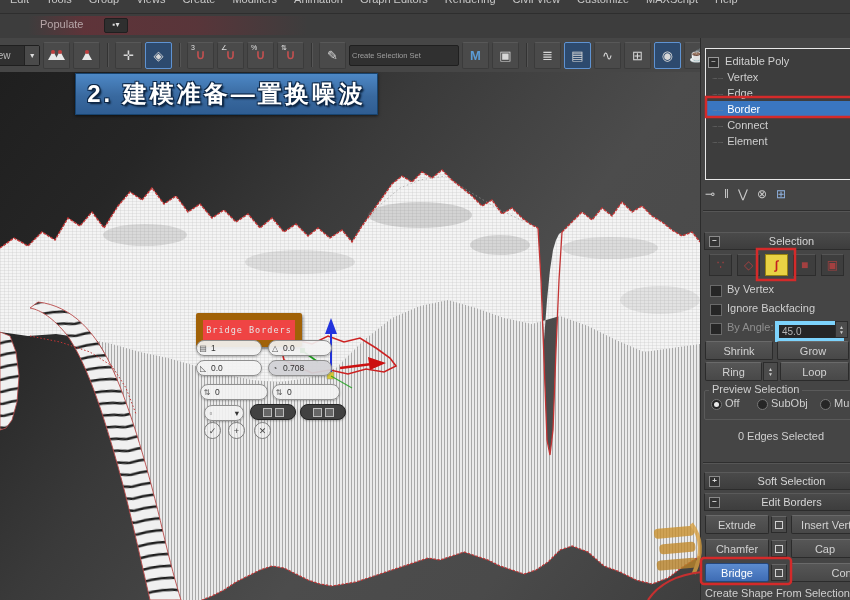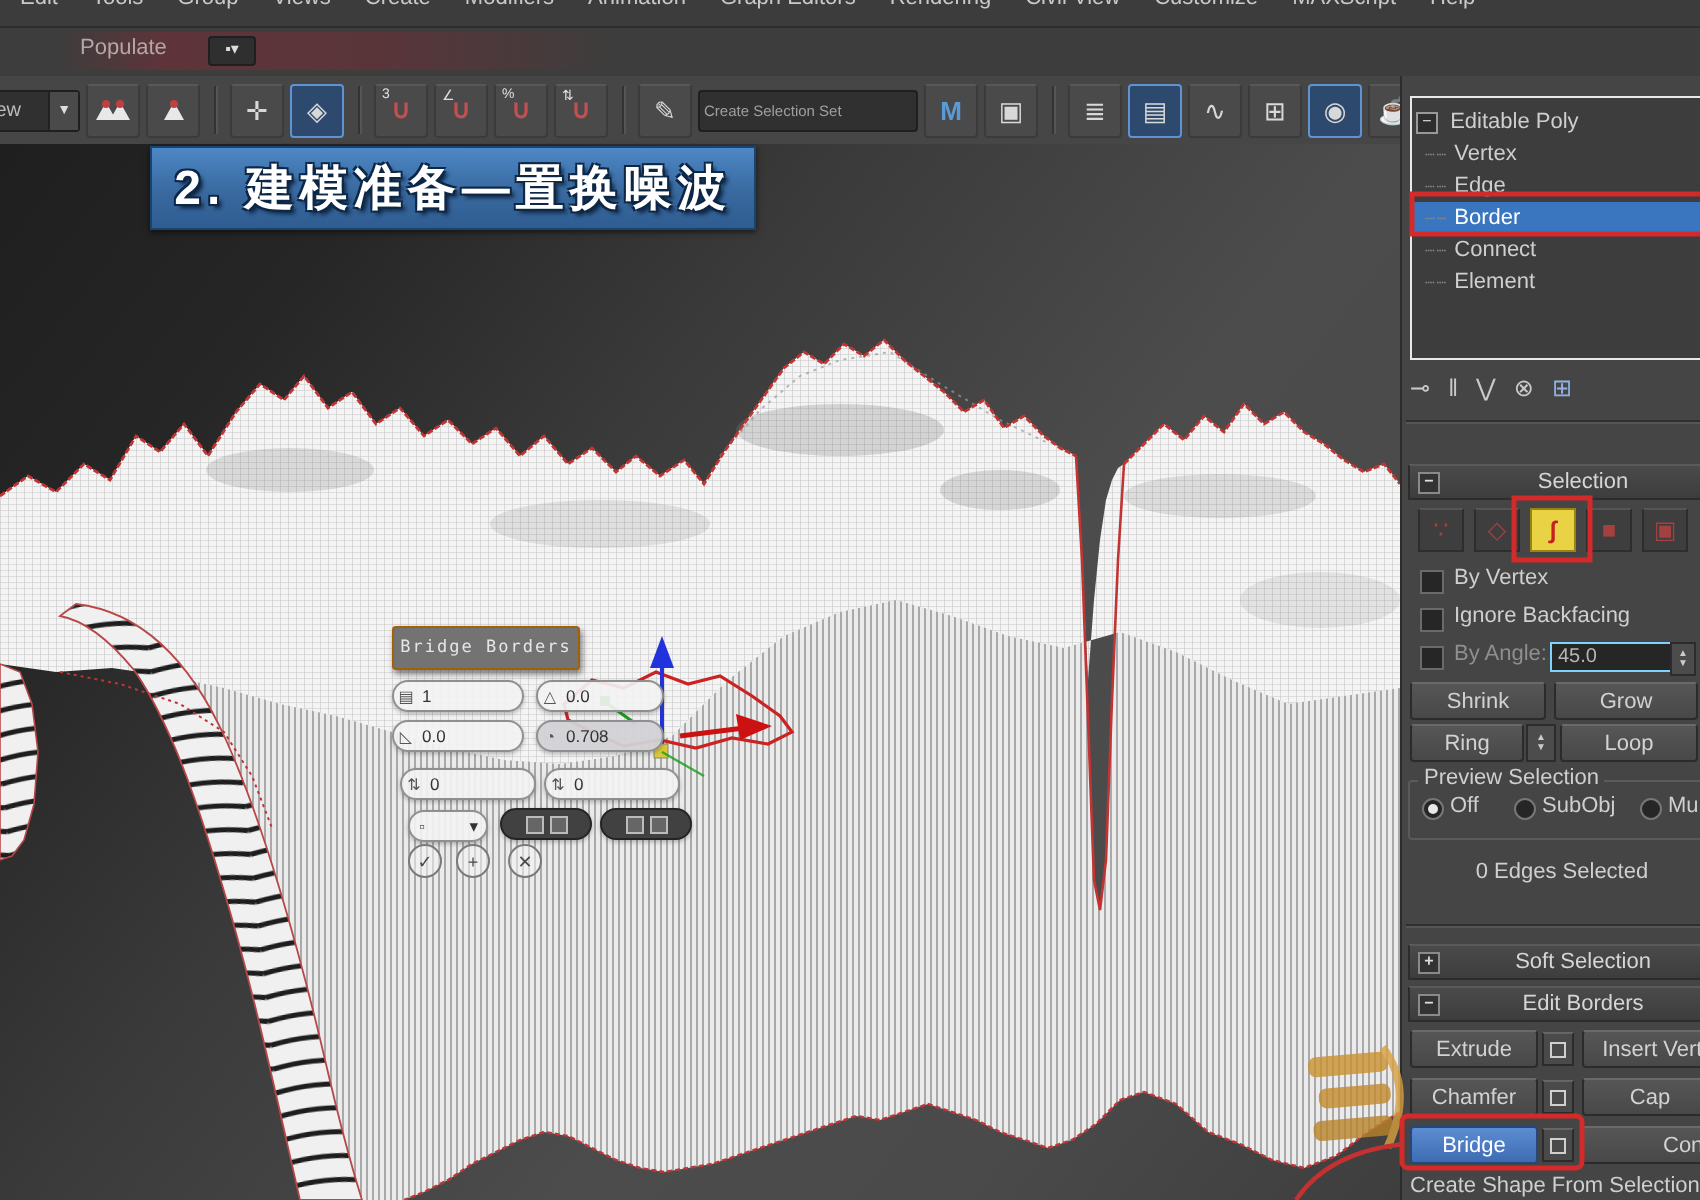--- a/index.html
+++ b/index.html
@@ -44,21 +44,21 @@
     background:linear-gradient(128deg,#1f1f1f 0%,#262626 18%,#3a3a3a 38%,#4c4c4c 62%,#4a4a4a 80%,#3e3e3e 100%);}
   #viewport svg{display:block;}
 
   
   #banner{left:75px;top:73px;width:301px;height:40px;background:linear-gradient(#4d88c6,#39699f 55%,#2f5d92);
     border:1px solid #18446f;box-shadow:0 1px 3px rgba(0,0,0,.6);display:flex;align-items:center;justify-content:center;}
   #banner span{color:#fff;font-size:24px;font-weight:bold;letter-spacing:3px;
     text-shadow:1px 1px 0 #0d2747,-1px 1px 0 #0d2747,1px -1px 0 #0d2747,-1px -1px 0 #0d2747,2px 2px 2px #0a1e36;}
 
   
-  #caddy-tip{left:196px;top:313px;width:92px;height:20px;background:#737373;border:1px solid #a16207;border-radius:2px;
+  #caddy-tip{left:196px;top:313px;width:92px;height:20px;background:#ef4444;border:7px solid #a16207;border-radius:2px;
     color:#e6e6e6;font-size:8.5px;font-family:"DejaVu Sans Mono",monospace;display:flex;align-items:center;
     justify-content:center;letter-spacing:1px;box-shadow:1px 2px 3px rgba(0,0,0,.5);}
   .pill{position:absolute;height:14px;border:1px solid #8f8f8f;border-radius:8px;background:rgba(242,242,242,.92);
     display:flex;align-items:center;font-size:8.5px;color:#333;box-shadow:0 1px 2px rgba(60,60,60,.35);}
   .pill .ic{width:12px;text-align:center;color:#555;font-size:8px;}
   .pill .v{flex:1;text-align:left;padding-left:2px;}
   .pill.dark{background:#414141;border-color:#242424;color:#ccc;justify-content:center;gap:3px;}
   .pill.dark i{display:block;width:7px;height:7px;border:1px solid #bbb;background:#666;}
   .cbtn{position:absolute;width:15px;height:15px;border:1.6px solid #7a7a7a;border-radius:50%;
     background:rgba(244,244,244,.55);color:#4a4a4a;font-size:9px;display:flex;align-items:center;justify-content:center;}
@@ -83,21 +83,21 @@
     text-align:center;margin:0 4px;}
   .rollhead .t{flex:1;text-align:center;font-weight:normal;}
 
   .soico{position:absolute;width:21px;height:20px;background:#3e3e3e;border:1px solid #2d2d2d;border-top-color:#555;
     display:flex;align-items:center;justify-content:center;color:#a34040;font-size:12px;}
   .soico.hl{background:#e9d244;border:1px solid #9a8410;color:#c42020;font-weight:bold;}
 
   .chk{position:absolute;width:10px;height:10px;background:#262626;border:1px solid #6a6a6a;}
   .lbl{position:absolute;color:#cfcfcf;font-size:11px;white-space:nowrap;}
   .lbl.dim{color:#8f8f8f;}
-  .field{position:absolute;background:#262626;border:1px solid #7dd3fc;color:#b5b5b5;font-size:10px;
+  .field{position:absolute;background:#262626;border:4px solid #7dd3fc;color:#b5b5b5;font-size:10px;
     display:flex;align-items:center;padding-left:3px;}
   .spin{position:absolute;width:11px;background:#4c4c4c;border:1px solid #2c2c2c;display:flex;flex-direction:column;
     align-items:center;justify-content:center;color:#ccc;font-size:5px;line-height:5px;}
   .pbtn{position:absolute;height:17px;background:linear-gradient(#565656,#484848);border:1px solid #2b2b2b;
     border-top-color:#6a6a6a;border-radius:2px;color:#d2d2d2;font-size:11px;display:flex;align-items:center;
     justify-content:center;white-space:nowrap;}
   .pbtn.blue{background:linear-gradient(#5c8cd0,#3e6cb4);color:#fff;border-color:#24477c;}
   .setbox{position:absolute;width:14px;height:15px;background:#4a4a4a;border:1px solid #2b2b2b;border-top-color:#666;
     display:flex;align-items:center;justify-content:center;}
   .setbox i{width:6px;height:6px;border:1px solid #d0d0d0;display:block;}

